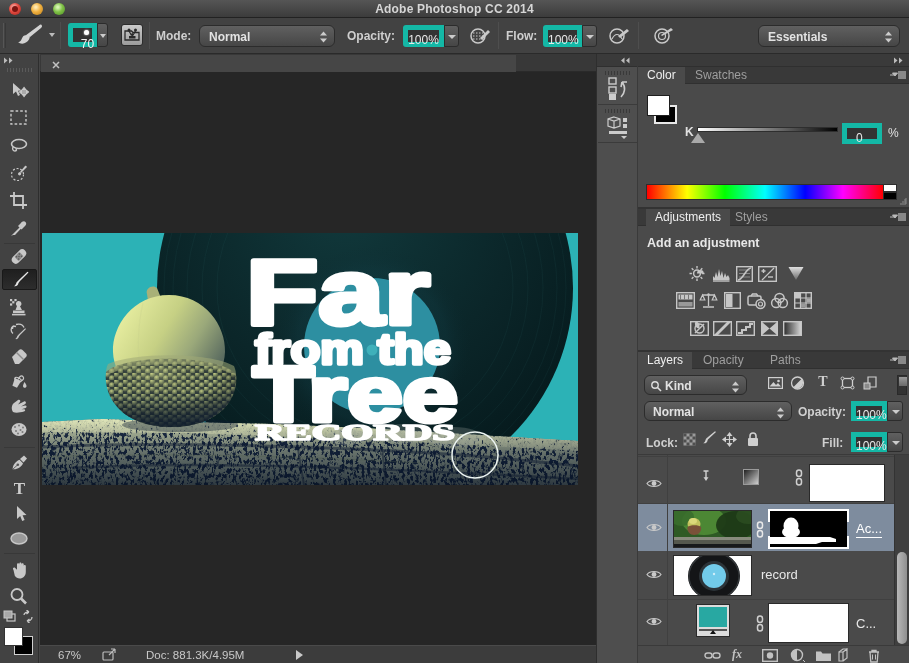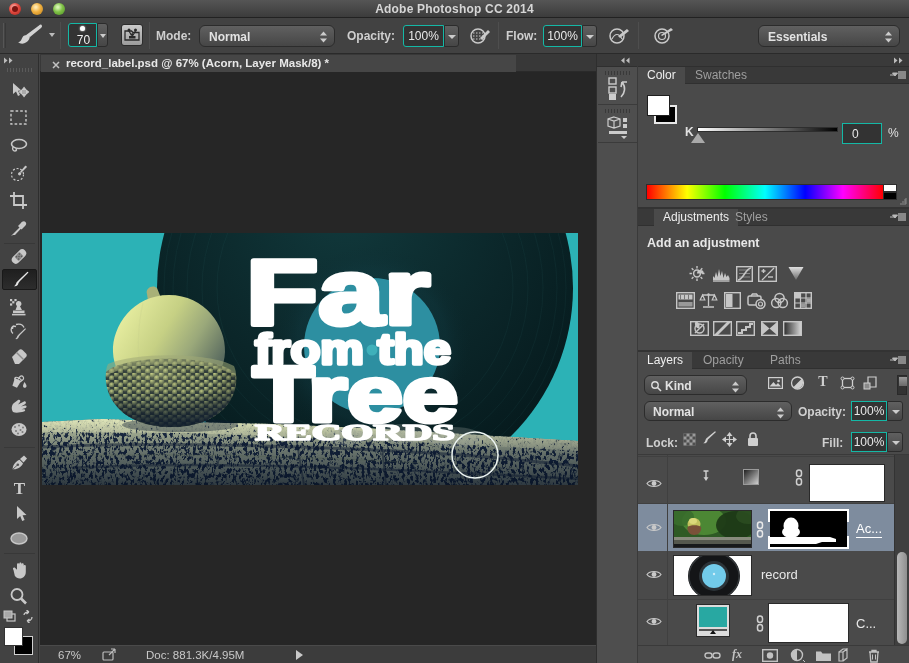--- a/index.html
+++ b/index.html
@@ -15,21 +15,21 @@
   .tl { width:12px; height:12px; border-radius:50%; top:3px; }
   #title-text { width:100%; top:2px; text-align:center; color:#d6d6d6;
     font-size:12px; font-weight:bold; letter-spacing:0.2px;}
 
   
   #optbar { left:0; top:18px; width:909px; height:36px; background:#424242;
     border-bottom:1px solid #2a2a2a; color:#d0d0d0; font-size:12px; }
   .sep { top:4px; width:1px; height:27px; background:#353535; border-right:1px solid #4e4e4e;}
   .ddbtn { background:linear-gradient(#606060,#464646); border:1px solid #2c2c2c;
     border-radius:6px; color:#e2e2e2; }
-  .darkbox { background:#333333; border:1px solid #14b8a6; color:#e8e8e8;
+  .darkbox { background:#333333; border:5px solid #14b8a6; color:#e8e8e8;
     text-align:center; }
   .lbl { font-weight:bold; color:#cfcfcf; }
 
   
   #toolbar { left:0; top:54px; width:39px; height:609px; background:#424242;
     border-right:1px solid #2e2e2e; }
 
   
   #docwin { left:40px; top:54px; width:556px; height:609px; background:#262626; }
   #tabbar { left:0; top:0; width:556px; height:18px; background:#383838;
@@ -287,21 +287,20 @@
       <div class="abs" style="left:4px;top:573px;width:19px;height:19px;background:#fff;border:1px solid #333;"></div>
     </div>
   </div>
 
   <div id="docwin" class="abs">
     <div id="tabbar" class="abs"></div>
     <div id="tab" class="abs">
       <svg class="abs" style="left:11px;top:6px;" width="8" height="8" viewBox="0 0 8 8">
           <path d="M1 1 L7 7 M7 1 L1 7" stroke="#c2c2c2" stroke-width="1.5"></path>
         </svg>
-      <span class="abs" style="left:25px;top:2px;">record_label.psd @ 67% (Acorn, Layer Mask/8) *</span>
     </div>
 
     <div id="canvas" class="abs"><svg id="art" width="536" height="252" viewBox="0 0 536 252">
       <defs>
         <radialGradient id="discg" cx="0.45" cy="0.3" r="0.75">
           <stop offset="0" stop-color="#11393c"></stop>
           <stop offset="0.55" stop-color="#0b2629"></stop>
           <stop offset="1" stop-color="#05181b"></stop>
         </radialGradient>
         <radialGradient id="sheen" cx="0.5" cy="0.5" r="0.5">
@@ -479,21 +478,21 @@
       <div class="abs" style="left:8px;top:117px;width:238px;height:16px;background:linear-gradient(90deg,#ff0000,#ffff00 17%,#00ff00 33%,#00ffff 50%,#0000ff 67%,#ff00ff 83%,#ff0000);border:1px solid #2e2e2e;"></div>
       <div class="abs" style="left:245px;top:117px;width:14px;height:8px;background:#ffffff;border:1px solid #2e2e2e;"></div>
       <div class="abs" style="left:245px;top:125px;width:14px;height:8px;background:#000000;border:1px solid #2e2e2e;"></div>
       <svg class="abs" style="left:261px;top:130px;" width="8" height="8" viewBox="0 0 8 8">
           <path d="M1 7 h6 M3 5 h4 M5 3 h2 M7 1 v6" stroke="#8a8a8a" stroke-width="1"></path>
         </svg>
     </div>
 
     <div class="abs" id="adjpanel" style="left:0;top:153px;width:272px;height:143px;background:#4a4a4a;border-top:2px solid #333;">
       <div class="paneltabs abs" style="left:0;top:0;width:272px;">
-        <div class="ptab active abs" style="left:16px;top:0;">Adjustments</div>
+        <div class="ptab active abs" style="left:8px;top:0;">Adjustments</div>
         <div class="ptab abs" style="left:88px;top:0;">Styles</div>
       </div>
       <svg class="panelmenu" viewBox="0 0 16 9">
           <path d="M0 4 l5 0 M2.5 2 l2.5 3 l2.5 -3 z" stroke="#bbb" fill="#bbb" stroke-width="1"></path>
           <rect x="8" y="0" width="8" height="8" fill="#888"></rect>
         </svg>
       <div class="abs" style="left:9px;top:27px;font-weight:bold;color:#e8e8e8;font-size:12.5px;">Add an adjustment</div>
       <div id="adjicons" style="color:#c6c6c6;">
 
         <svg class="abs" style="left:49px;top:56px;" width="20" height="17" viewBox="0 0 20 17">

